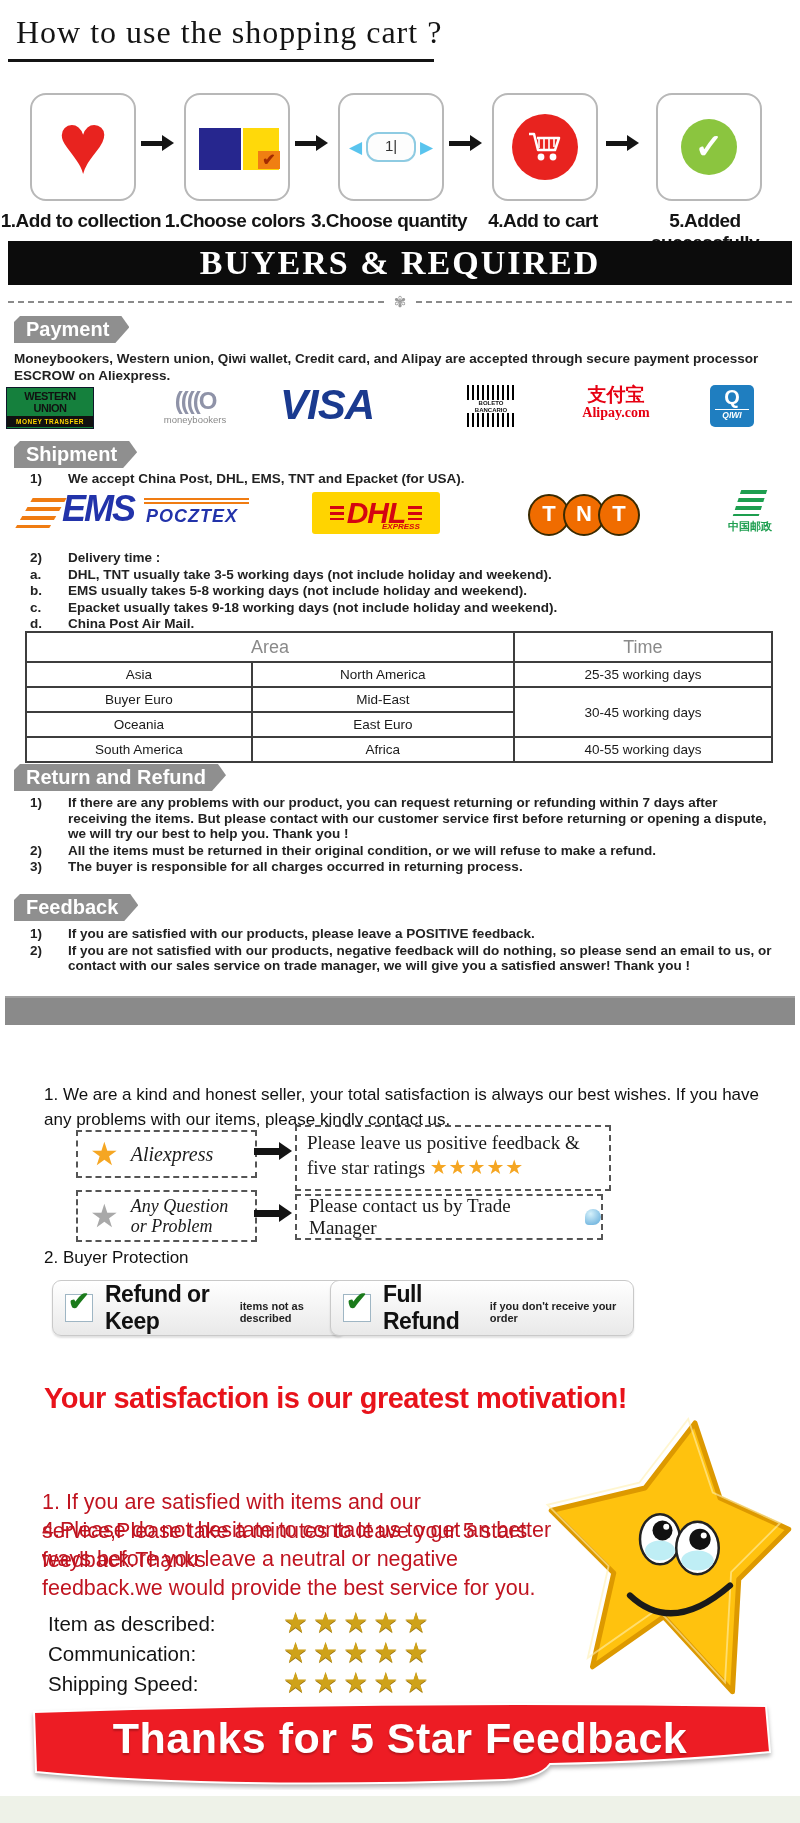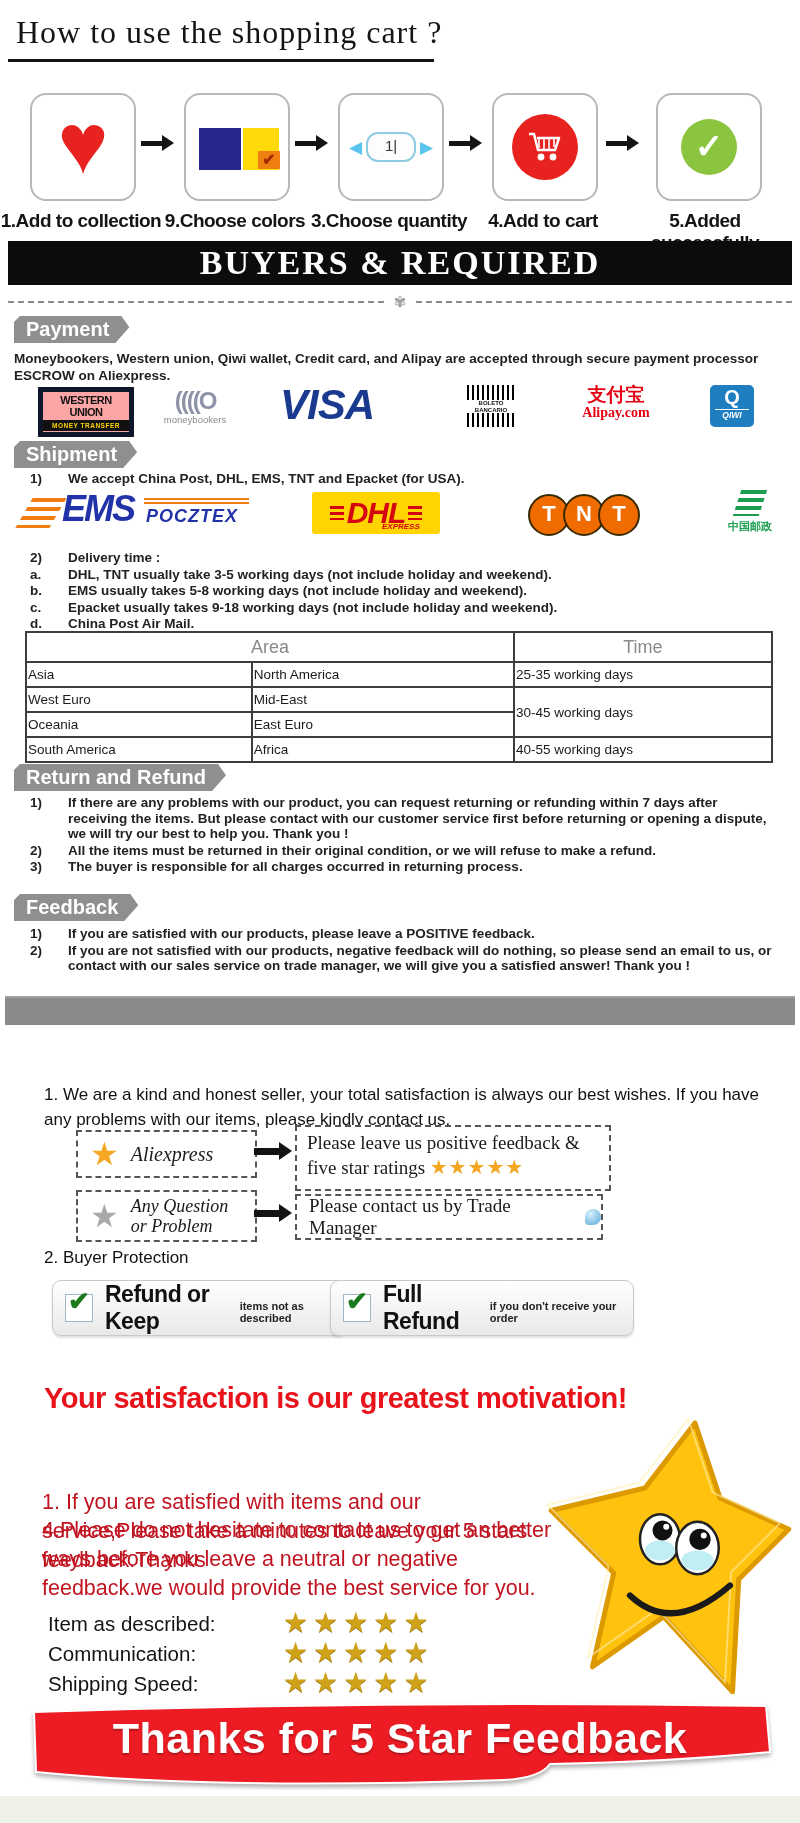--- a/index.html
+++ b/index.html
@@ -42,21 +42,21 @@
 
   
   .tag{position:absolute;left:14px;height:27px;background:#8f8f8f;color:#fff;font-size:20px;font-weight:bold;
        line-height:27px;padding:0 20px 0 12px;
        clip-path:polygon(6px 0,calc(100% - 8px) 0,100% 42%,calc(100% - 14px) 100%,0 100%,0 22%);}
 
   .body-par{position:absolute;font-size:13.5px;font-weight:bold;color:#222;line-height:17px;}
 
   
   .pay-logos{position:absolute;top:385px;left:0;width:800px;height:44px;}
-  .wu{position:absolute;left:38px;top:2px;width:86px;height:40px;border:5px solid #0f172a;background:#fca5a5;}
+  .wu{position:absolute;left:6px;top:2px;width:86px;height:40px;border:1px solid #0f172a;background:#15803d;}
   .wu-top{height:26px;color:#111;font-size:11px;font-weight:bold;text-align:center;line-height:12px;padding-top:2px;letter-spacing:-0.5px;}
   .wu-bot{height:11px;background:#111;color:#ffd400;font-size:6.5px;font-weight:bold;text-align:center;line-height:11px;letter-spacing:0.5px;}
   .mb{position:absolute;left:155px;top:4px;width:80px;text-align:center;}
   .mb-arcs{color:#8f93a8;font-size:24px;font-weight:bold;letter-spacing:-2px;line-height:24px;}
   .mb-name{color:#8a8a8a;font-size:9.5px;margin-top:1px;}
   .visa{position:absolute;left:280px;top:-4px;font-style:italic;font-weight:bold;font-size:42px;color:#1a3a8f;letter-spacing:-1px;}
   .boleto{position:absolute;left:467px;top:0;width:48px;height:42px;
           background:repeating-linear-gradient(90deg,#000 0 2px,#fff 2px 5px);}
   .boleto-label{position:absolute;left:0;top:15px;width:48px;background:#fff;font-size:6px;font-weight:bold;
                 text-align:center;line-height:6.5px;color:#111;}
@@ -94,21 +94,21 @@
   
   .num-list{position:absolute;left:30px;width:745px;}
   .num-row{display:flex;font-size:13.5px;font-weight:bold;color:#222;line-height:15.5px;margin-bottom:1px;}
   .num-row .n{width:38px;flex:0 0 38px;}
   .num-row .t{flex:1;}
 
   
   .ship-table{position:absolute;left:25px;top:631px;width:748px;border-collapse:collapse;
               font-size:14px;color:#1a1a1a;}
   .ship-table th{border:2px solid #3d3d3d;color:#8a8a8a;font-weight:normal;font-size:18px;height:26px;}
-  .ship-table td{border:2px solid #3d3d3d;height:21px;font-size:13.5px;}
+  .ship-table td{border:2px solid #3d3d3d;text-align:center;height:21px;font-size:13.5px;}
 
   
   .gray-bar{position:absolute;left:5px;top:996px;width:790px;height:27px;background:#8a8a8a;border-top:2px solid #a0a0a0;}
 
   
   .intro-par{position:absolute;left:44px;top:1082px;width:715px;font-size:17px;color:#111;line-height:25px;}
   .dash-box{position:absolute;border:2px dashed #555;background:#fff;}
   .script{font-family:"Liberation Serif",serif;font-style:italic;}
   .serif-line{font-family:"Liberation Serif",serif;}
   .mid-arrow{position:absolute;width:26px;height:7px;background:#141414;}
@@ -180,21 +180,21 @@
   <div class="step-card" style="left:656px;">
     <span class="ok-circle">✓</span>
   </div>
 
   <div class="step-arrow" style="left:141px;"></div>
   <div class="step-arrow" style="left:295px;"></div>
   <div class="step-arrow" style="left:449px;"></div>
   <div class="step-arrow" style="left:606px;"></div>
 
   <div class="step-label" style="left:-4px;">1.Add to collection</div>
-  <div class="step-label" style="left:150px;">9.Choose colors</div>
+  <div class="step-label" style="left:150px;">1.Choose colors</div>
   <div class="step-label" style="left:304px;">3.Choose quantity</div>
   <div class="step-label" style="left:458px;">4.Add to cart</div>
   <div class="step-label" style="left:620px;">5.Added successfully</div>
 
   <div class="banner">BUYERS &amp; REQUIRED</div>
   <div class="divider">
     <span class="dash"></span>
     <span class="ornament">✾</span>
     <span class="dash"></span>
   </div>
@@ -291,21 +291,21 @@
         <tr>
       <th colspan="2" style="width:487px;">Area</th>
       <th style="width:258px;border-radius:10px;">Time</th>
     </tr>
     <tr>
       <td style="width:225px;">Asia</td>
       <td style="width:262px;">North America</td>
       <td>25-35 working days</td>
     </tr>
     <tr>
-      <td>West Euro</td>
+      <td>Buyer Euro</td>
       <td>Mid-East</td>
       <td rowspan="2">30-45 working days</td>
     </tr>
     <tr>
       <td>Oceania</td>
       <td>East Euro</td>
     </tr>
     <tr>
       <td>South America</td>
       <td>Africa</td>

